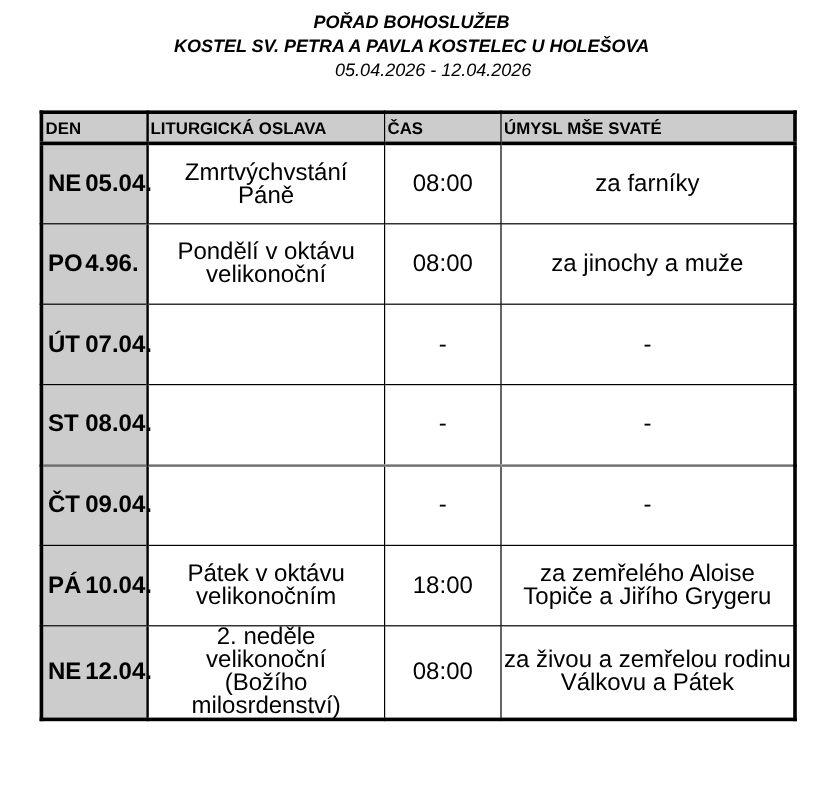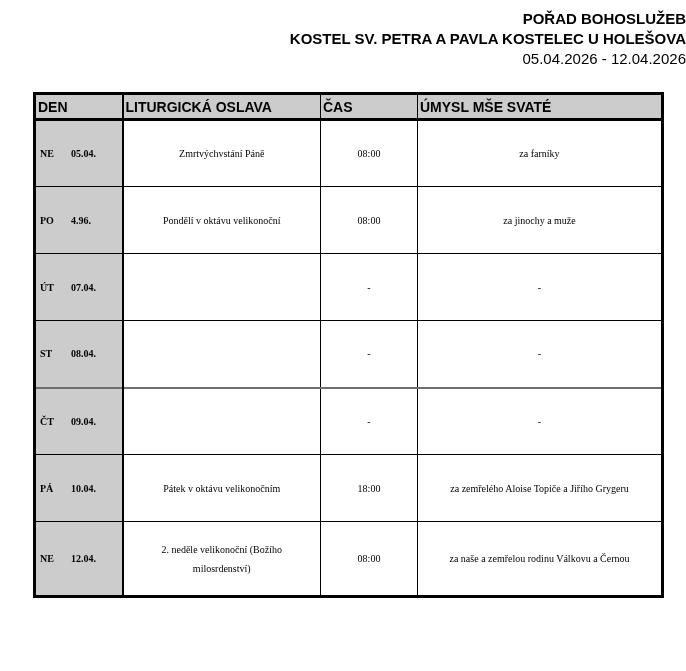--- a/index.html
+++ b/index.html
@@ -12,21 +12,22 @@
     font-family: "Liberation Sans", "DejaVu Sans", sans-serif;
     overflow: hidden;
   }
   .page {
     width: 686px;
     height: 671px;
     position: relative;
   }
   .title-block {
     padding-top: 9px;
-    text-align: right;
+    text-align: center;
+    font-style: italic;
   }
   .title-line {
     font-size: 15px;
     font-weight: bold;
     line-height: 20px;
     white-space: nowrap;
   }
   .title-dates {
     font-size: 15px;
     font-weight: normal;
@@ -48,26 +49,25 @@
     font-weight: bold;
     height: 21px;
     padding: 1px 2px;
     text-align: left;
   }
   .schedule th.th-day {
     border-right: 2px solid var(--border-color, #000);
   }
   .schedule td {
     border: 1px solid var(--border-color, #000);
-    font-size: 10px;
+    font-size: 20px;
     text-align: center;
     vertical-align: middle;
     line-height: 19px;
     padding: 0;
-    font-family: Liberation Serif, serif;
   }
   .schedule tbody tr { height: 67px; }
   .schedule tbody tr:last-child { height: 75px; }
   
   .schedule tbody tr:nth-child(5) td {
     border-top: 2.5px solid var(--gray-divider, #6e6e6e);
   }
   .schedule td.day {
     background: var(--gray-bg, #cccccc);
     border-right: 2px solid var(--border-color, #000);
@@ -143,18 +143,18 @@
         <tr>
           <td class="day"><span class="abbr">PÁ</span><span>10.04.</span></td>
           <td class="cel">Pátek v oktávu velikonočním</td>
           <td class="time">18:00</td>
           <td class="int">za zemřelého Aloise Topiče a Jiřího Grygeru</td>
         </tr>
         <tr>
           <td class="day"><span class="abbr">NE</span><span>12.04.</span></td>
           <td class="cel">2. neděle velikonoční (Božího milosrdenství)</td>
           <td class="time">08:00</td>
-          <td class="int">za naše a zemřelou rodinu Válkovu a Černou</td>
+          <td class="int">za živou a zemřelou rodinu Válkovu a Pátek</td>
         </tr>
       </tbody>
   </table>
 
 </div>
 
 </body></html>

